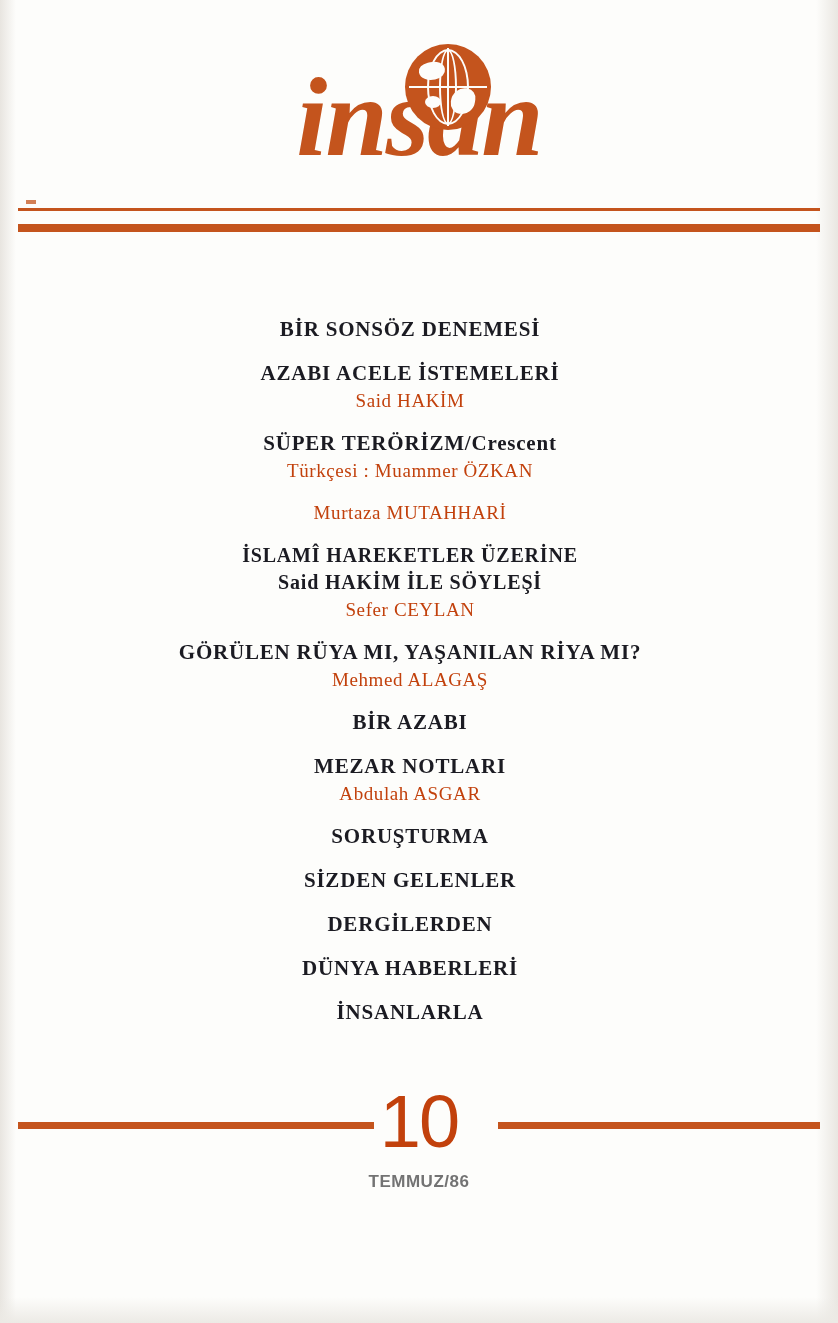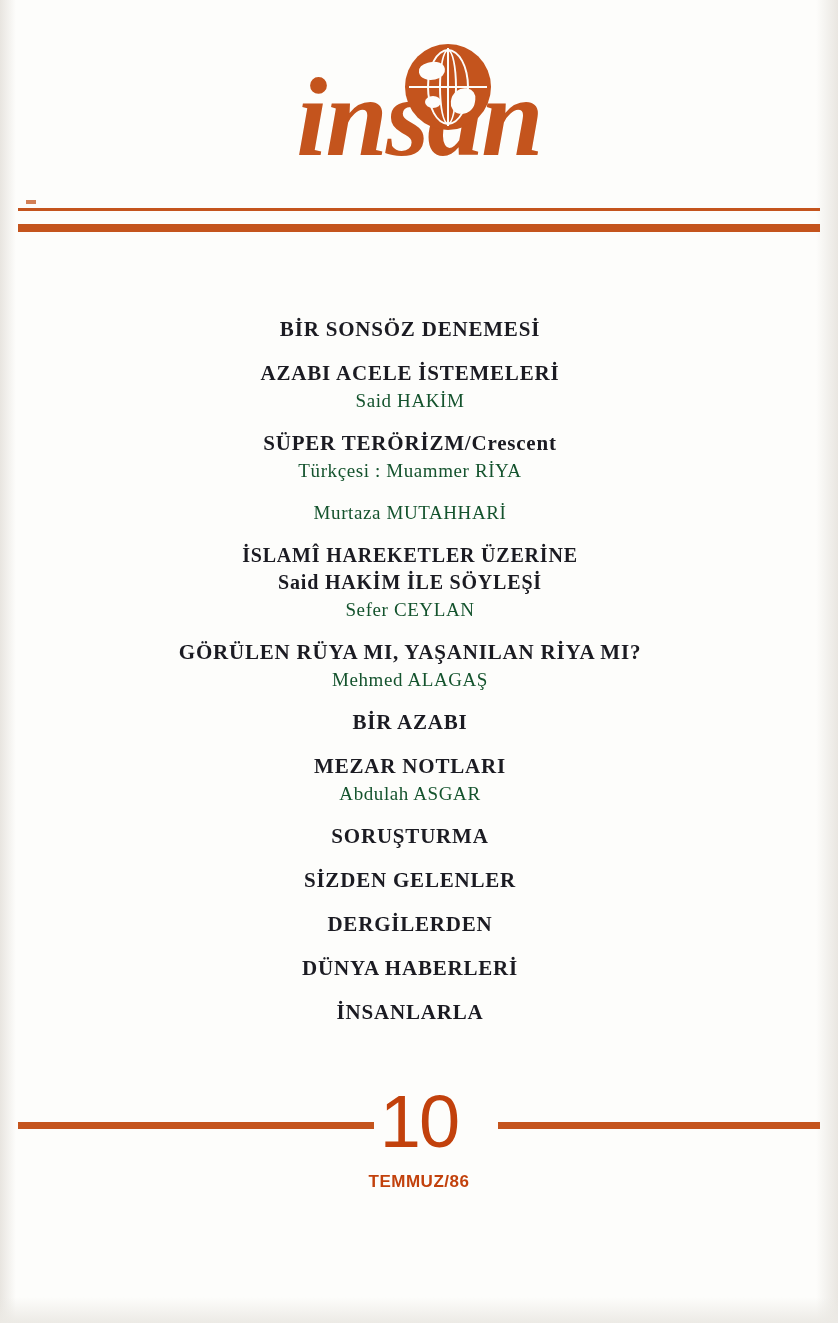--- a/index.html
+++ b/index.html
@@ -184,21 +184,21 @@
     line-height: 27px;
     color: #1b1b22;
     letter-spacing: 0.8px;
   }
   .title.small { font-size: 20px; }
   .author {
     font-family: "Liberation Serif", serif;
     font-weight: 400;
     font-size: 19px;
     line-height: 25px;
-    color: #14532d;
+    color: #c2410c;
     letter-spacing: 0.6px;
     margin-top: 1px;
   }
 
   
   .issue-number {
     position: absolute;
     top: 1082px;
     left: 0;
     width: 838px;
@@ -212,21 +212,21 @@
   }
   .issue-date {
     position: absolute;
     top: 1172px;
     left: 0;
     width: 838px;
     text-align: center;
     font-family: "Liberation Sans", sans-serif;
     font-size: 17px;
     font-weight: 700;
-    color: #c2410c;
+    color: #737373;
     letter-spacing: 0.5px;
   }
 </style>
 </head>
 <body>
 
 <div class="page">
 
   <div class="scan-edge-left"></div>
   <div class="scan-edge-right"></div>
@@ -257,21 +257,21 @@
       <div class="title">BİR SONSÖZ DENEMESİ</div>
     </div>
 
     <div class="entry">
       <div class="title">AZABI  ACELE  İSTEMELERİ</div>
       <div class="author">Said HAKİM</div>
     </div>
 
     <div class="entry">
       <div class="title">SÜPER TERÖRİZM/Crescent</div>
-      <div class="author">Türkçesi : Muammer RİYA</div>
+      <div class="author">Türkçesi : Muammer ÖZKAN</div>
     </div>
 
     <div class="entry">
       <div class="author">Murtaza MUTAHHARİ</div>
     </div>
 
     <div class="entry">
       <div class="title small">İSLAMÎ HAREKETLER ÜZERİNE</div>
       <div class="title small">Said HAKİM İLE SÖYLEŞİ</div>
       <div class="author">Sefer CEYLAN</div>

